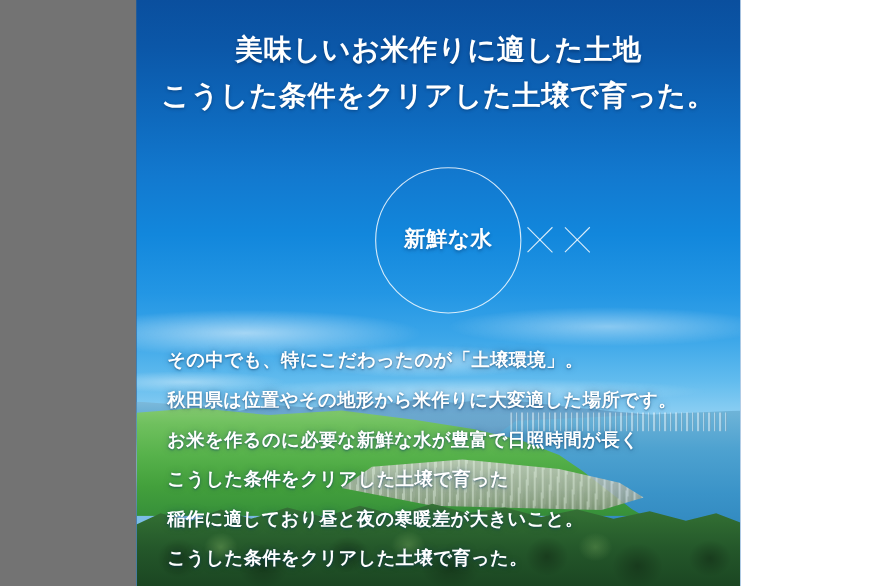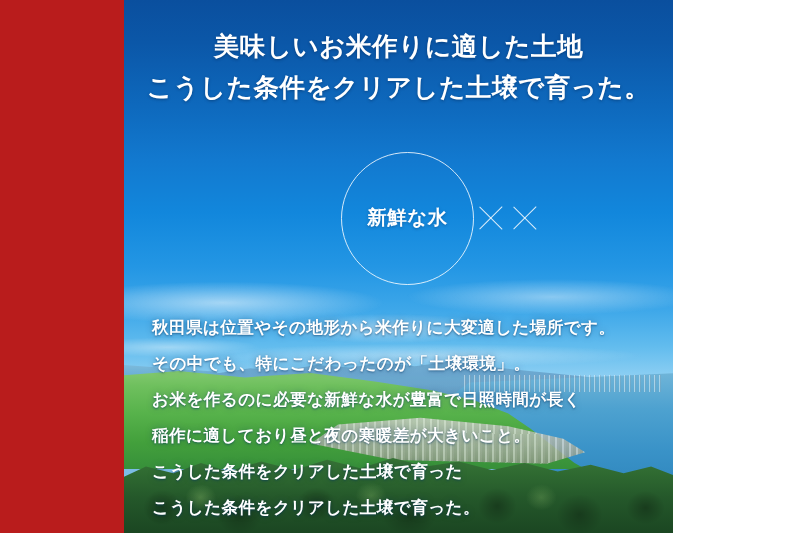--- a/index.html
+++ b/index.html
@@ -1,19 +1,19 @@
 <!DOCTYPE html>
 <html><head>
 <meta charset="utf-8">
 <style>
   html,body{margin:0;padding:0;background:#ffffff;}
   body{width:800px;height:533px;overflow:hidden;
        font-family:"DejaVu Sans","Liberation Sans",sans-serif;}
 
-  #stage{position:relative;width:644px;height:533px;background:#b91c1c;}
+  #stage{position:relative;width:644px;height:533px;background:#737373;}
 
   
   #poster{
     position:absolute;left:124px;top:0;width:549px;height:533px;
     overflow:hidden;background:#0b57a8;
   }
 
   
   .sky{
     position:absolute;left:0;top:0;width:100%;height:100%;
@@ -230,23 +230,23 @@
 
         <div class="xsep"></div>
 
 
         <div class="xsep"></div>
 
 
       </div>
 
       <div class="body-copy">
+        <span class="l">その中でも、特にこだわったのが「土壌環境」。</span>
         <span class="l">秋田県は位置やその地形から米作りに大変適した場所です。</span>
-        <span class="l">その中でも、特にこだわったのが「土壌環境」。</span>
         <span class="l">お米を作るのに必要な新鮮な水が豊富で日照時間が長く</span>
+        <span class="l">こうした条件をクリアした土壌で育った</span>
         <span class="l">稲作に適しており昼と夜の寒暖差が大きいこと。</span>
-        <span class="l">こうした条件をクリアした土壌で育った</span>
         <span class="l">こうした条件をクリアした土壌で育った。</span>
       </div>
 
     </div>
   </div>
 </div>
 
 </body></html>

